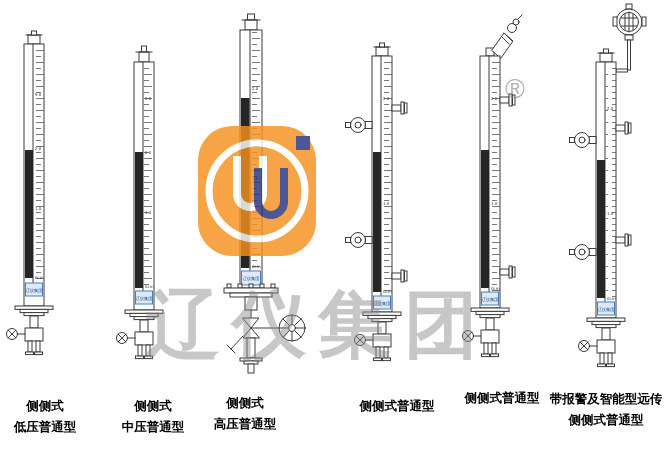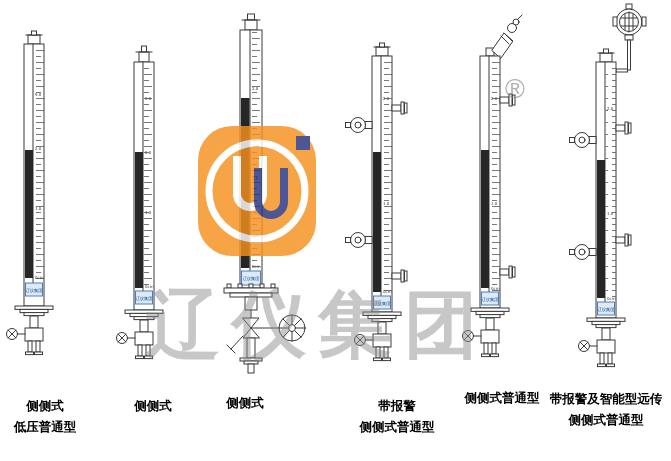--- a/index.html
+++ b/index.html
@@ -245,26 +245,27 @@
   </svg>
 
   <div class="wm-text">辽仪集团</div>
 
   <div class="glabel" style="left:-40px;top:396px">
     <div>侧侧式</div>
     <div>低压普通型</div>
   </div>
   <div class="glabel" style="left:68px;top:396px">
     <div>侧侧式</div>
+    <div>中压普通型</div>
   </div>
   <div class="glabel" style="left:160px;top:393px">
     <div>侧侧式</div>
+    <div>高压普通型</div>
   </div>
   <div class="glabel" style="left:312px;top:396px">
-    <div>带报警</div>
     <div>侧侧式普通型</div>
   </div>
   <div class="glabel" style="left:417px;top:388px">
     <div>侧侧式普通型</div>
   </div>
   <div class="glabel" style="left:521px;top:389px">
     <div>带报警及智能型远传</div>
     <div>侧侧式普通型</div>
   </div>
 

